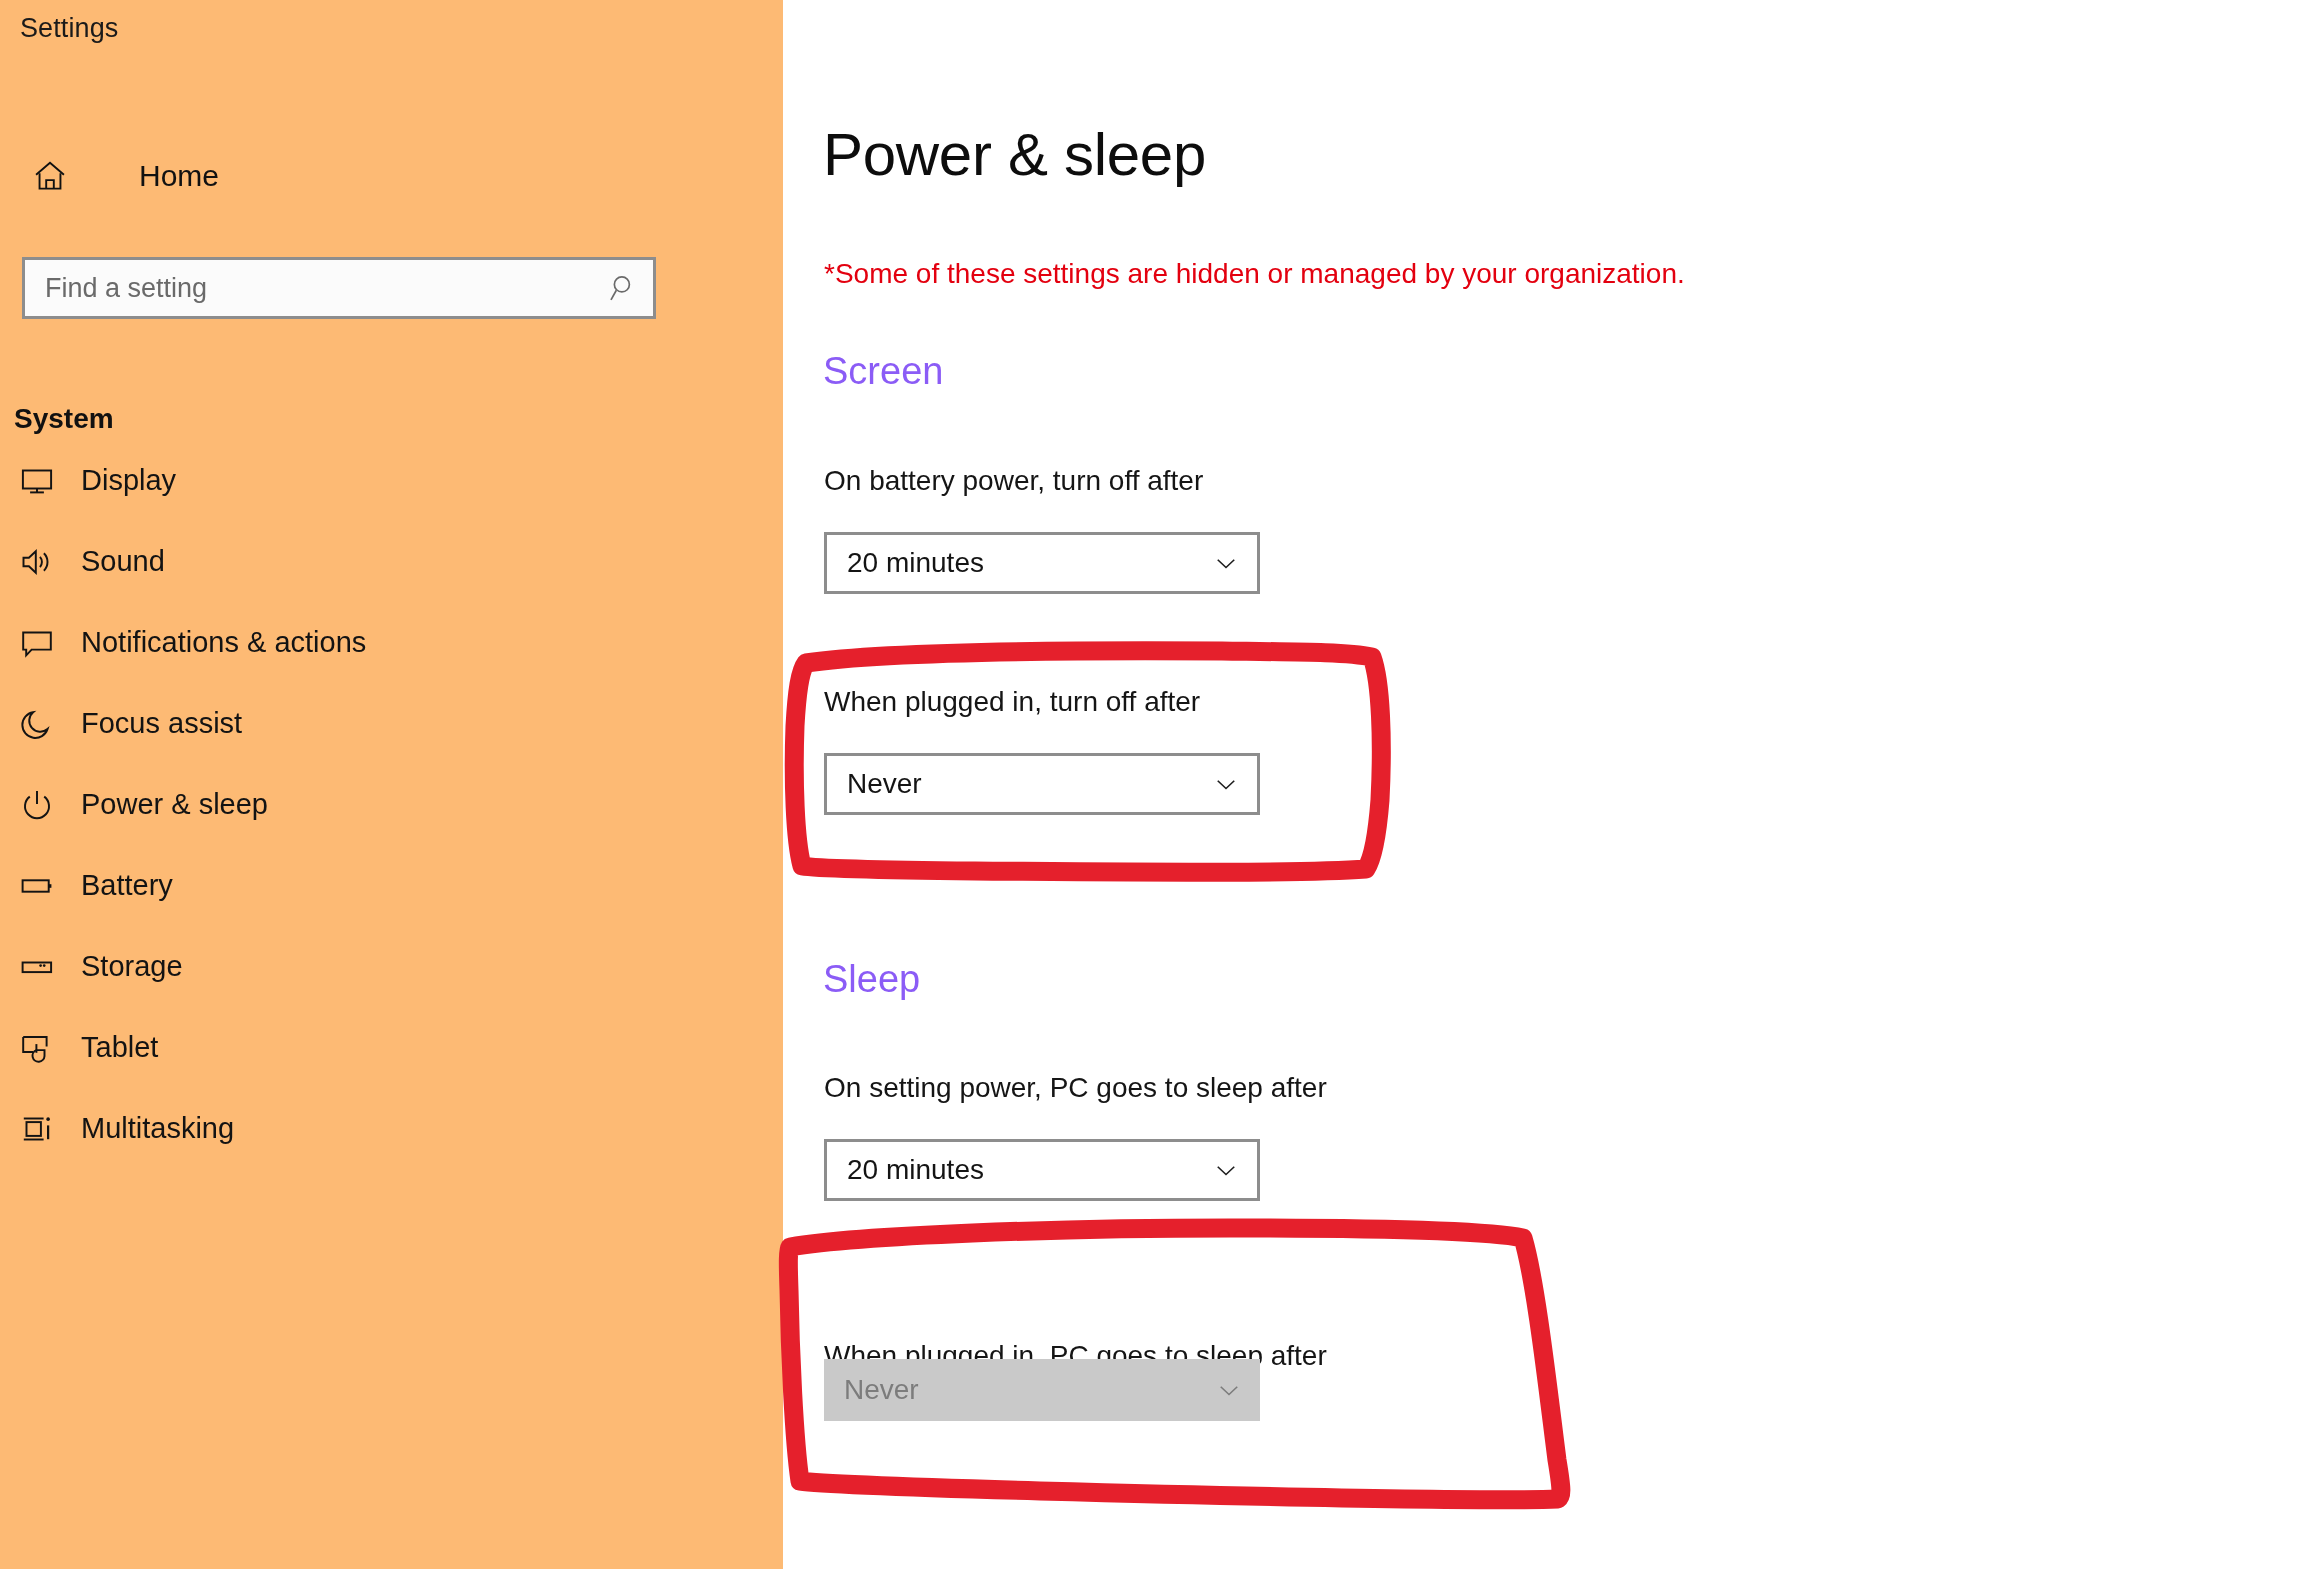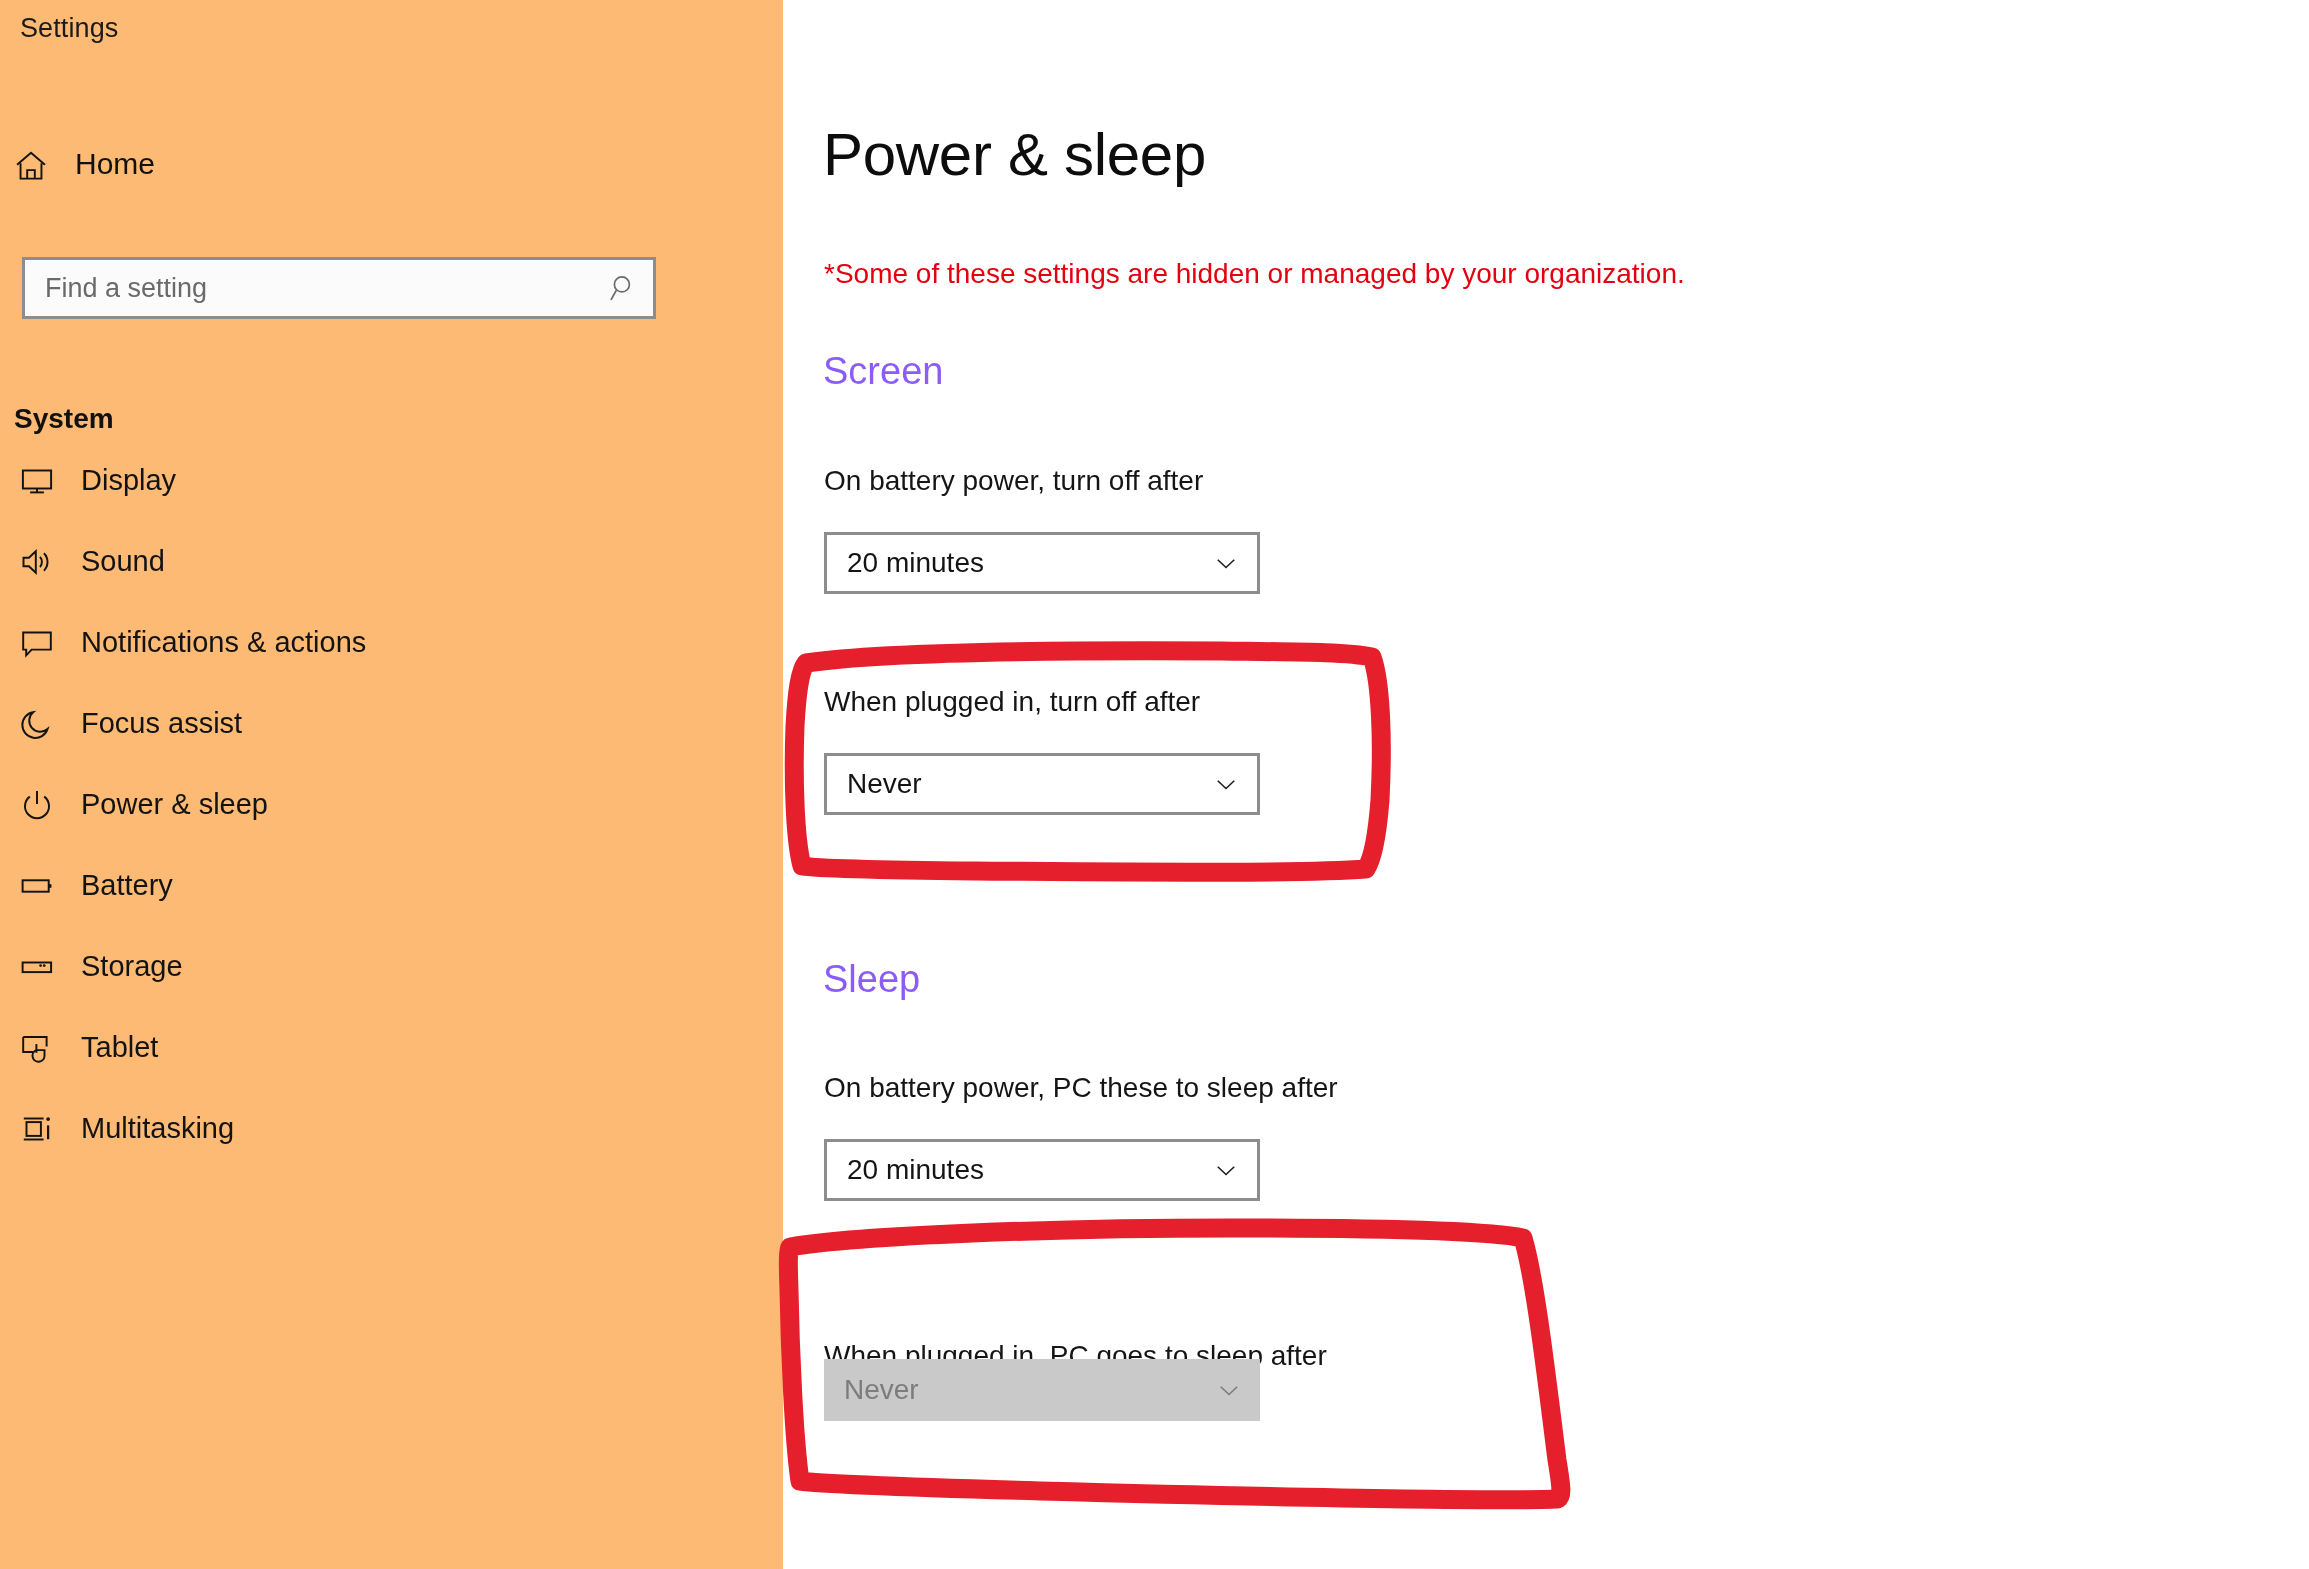--- a/index.html
+++ b/index.html
@@ -36,26 +36,27 @@
     position: absolute;
     left: 20px;
     top: 13px;
     font-size: 27px;
     color: #1a1a1a;
     letter-spacing: 0.1px;
   }
 
   .home-row {
     position: absolute;
-    left: 8px;
+    left: 27px;
     top: 147px;
     display: flex;
-    align-items: flex-start;
+    align-items: center;
     height: 58px;
     width: 360px;
+    gap: 45px;
   }
   .home-icon {
     width: 46px;
     flex: 0 0 46px;
     display: flex;
     align-items: center;
     justify-content: center;
   }
   .home-label {
     font-size: 30px;
@@ -358,21 +359,21 @@
       <span class="dd-value">Never</span>
       <span class="dd-chevron">
         <svg width="30" height="30" viewBox="0 0 24 24" fill="none" stroke="#1e1e1e" stroke-width="1.3">
           <path d="M5.4 9.4 L12 15.6 L18.6 9.4"></path>
         </svg>
       </span>
     </div>
 
     <div class="group-head" style="top:958px">Sleep</div>
 
-    <div class="field-label" style="top:1072px">On battery power, PC these to sleep after</div>
+    <div class="field-label" style="top:1072px">On setting power, PC goes to sleep after</div>
     <div class="dropdown" style="top:1139px">
       <span class="dd-value">20 minutes</span>
       <span class="dd-chevron">
         <svg width="30" height="30" viewBox="0 0 24 24" fill="none" stroke="#1e1e1e" stroke-width="1.3">
           <path d="M5.4 9.4 L12 15.6 L18.6 9.4"></path>
         </svg>
       </span>
     </div>
 
     <div class="field-label" style="top:1340px">When plugged in, PC goes to sleep after</div>

